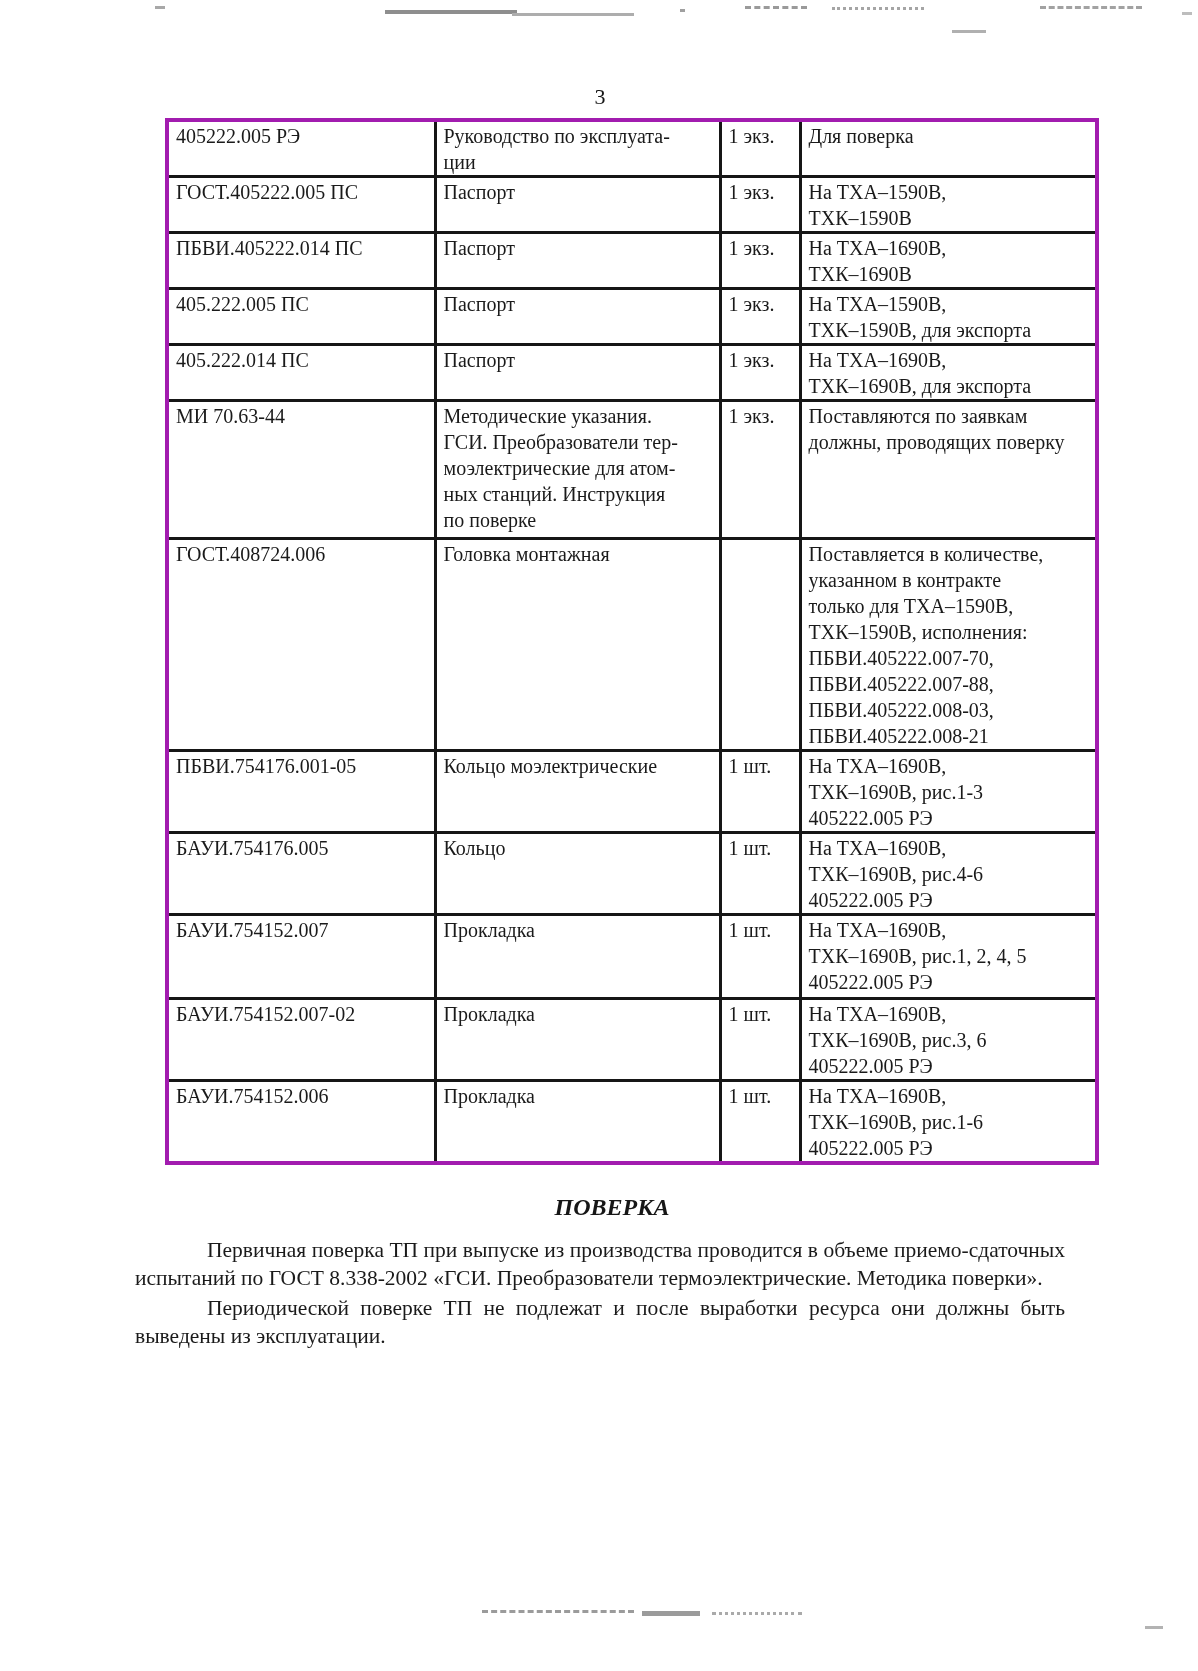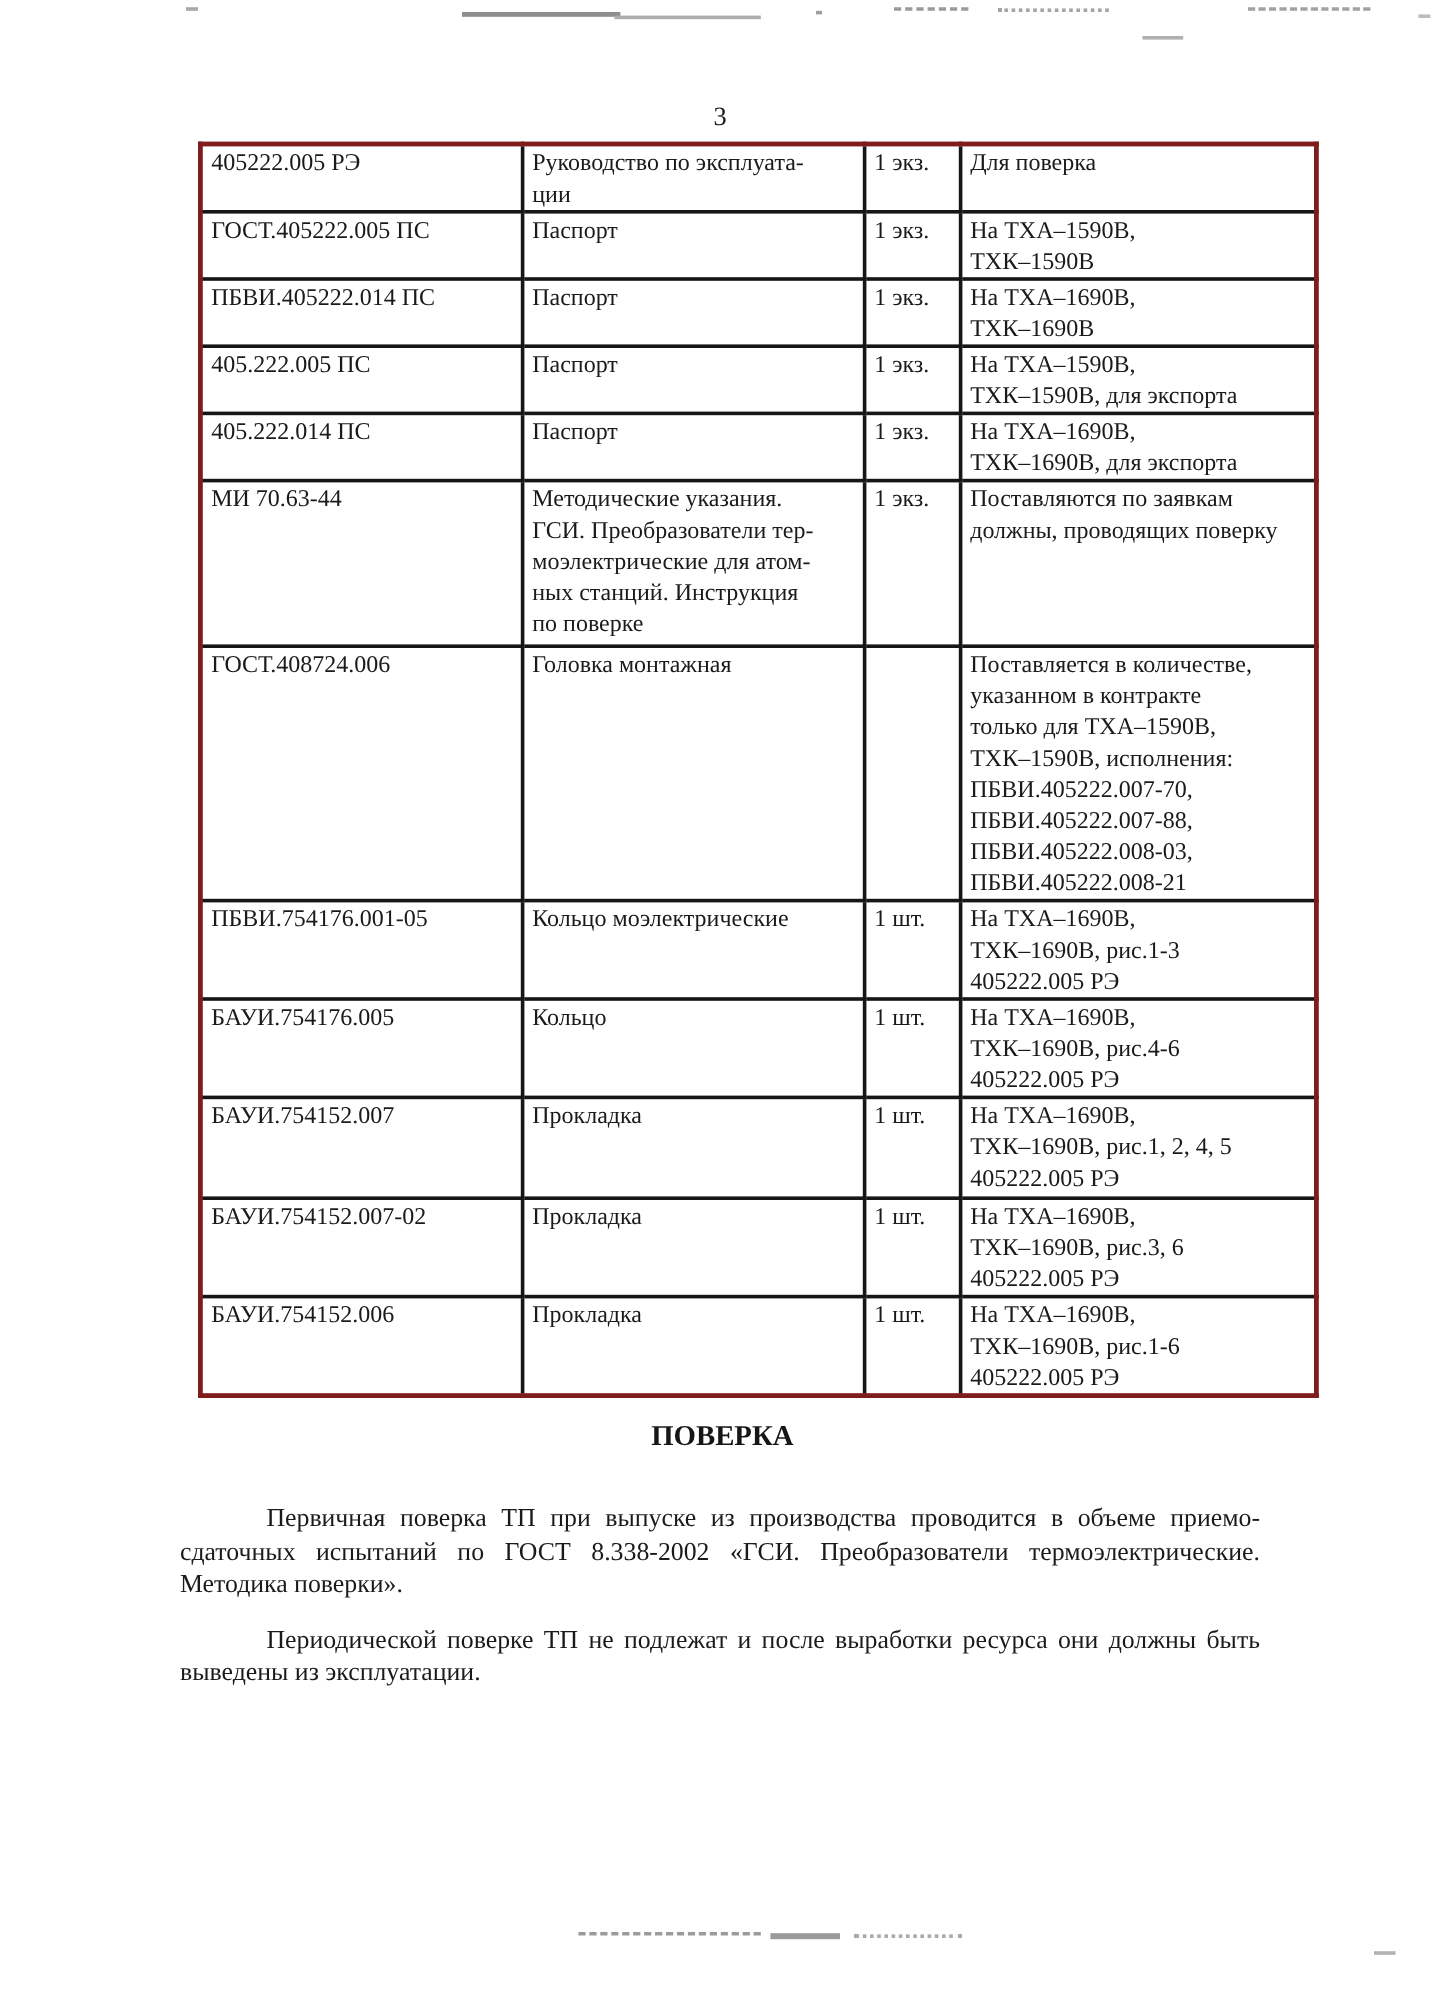--- a/index.html
+++ b/index.html
@@ -25,51 +25,52 @@
     font-size: 22px;
     color: #161616;
   }
   table.doc-table {
     position: absolute;
     top: 118px;
     left: 165px;
     width: 930px;
     border-collapse: collapse;
     table-layout: fixed;
-    border: 4px solid #7f1d1d;
+    border: 4px solid #a21caf;
   }
   table.doc-table td {
     border: 3px solid #161616;
     vertical-align: top;
     padding: 1px 6px 0 7px;
     font-size: 20px;
     line-height: 26px;
     white-space: pre-line;
     color: #1a1a1a;
     overflow: hidden;
   }
   .section-heading {
     position: absolute;
     top: 1182px;
     left: 132px;
     width: 936px;
-    margin: 2px;
+    margin: 12px;
     text-align: center;
     font-size: 24px;
     font-weight: bold;
     color: #161616;
+    font-style: italic;
   }
   .body-text {
     position: absolute;
     top: 1234px;
     left: 132px;
     width: 936px;
   }
   .body-text p {
-    margin: 18px;
+    margin: 3px;
     font-size: 21.5px;
     line-height: 27.5px;
     text-align: justify;
     text-indent: 72px;
     color: #1a1a1a;
   }
   
   .artifact { position: absolute; pointer-events: none; }
   .a-dash1   { left: 155px;  top: 6px;    width: 10px;  height: 3px; background: #a8a8a8; }
   .a-line1   { left: 385px;  top: 10px;   width: 132px; height: 4px; background: #8e8e8e; }

